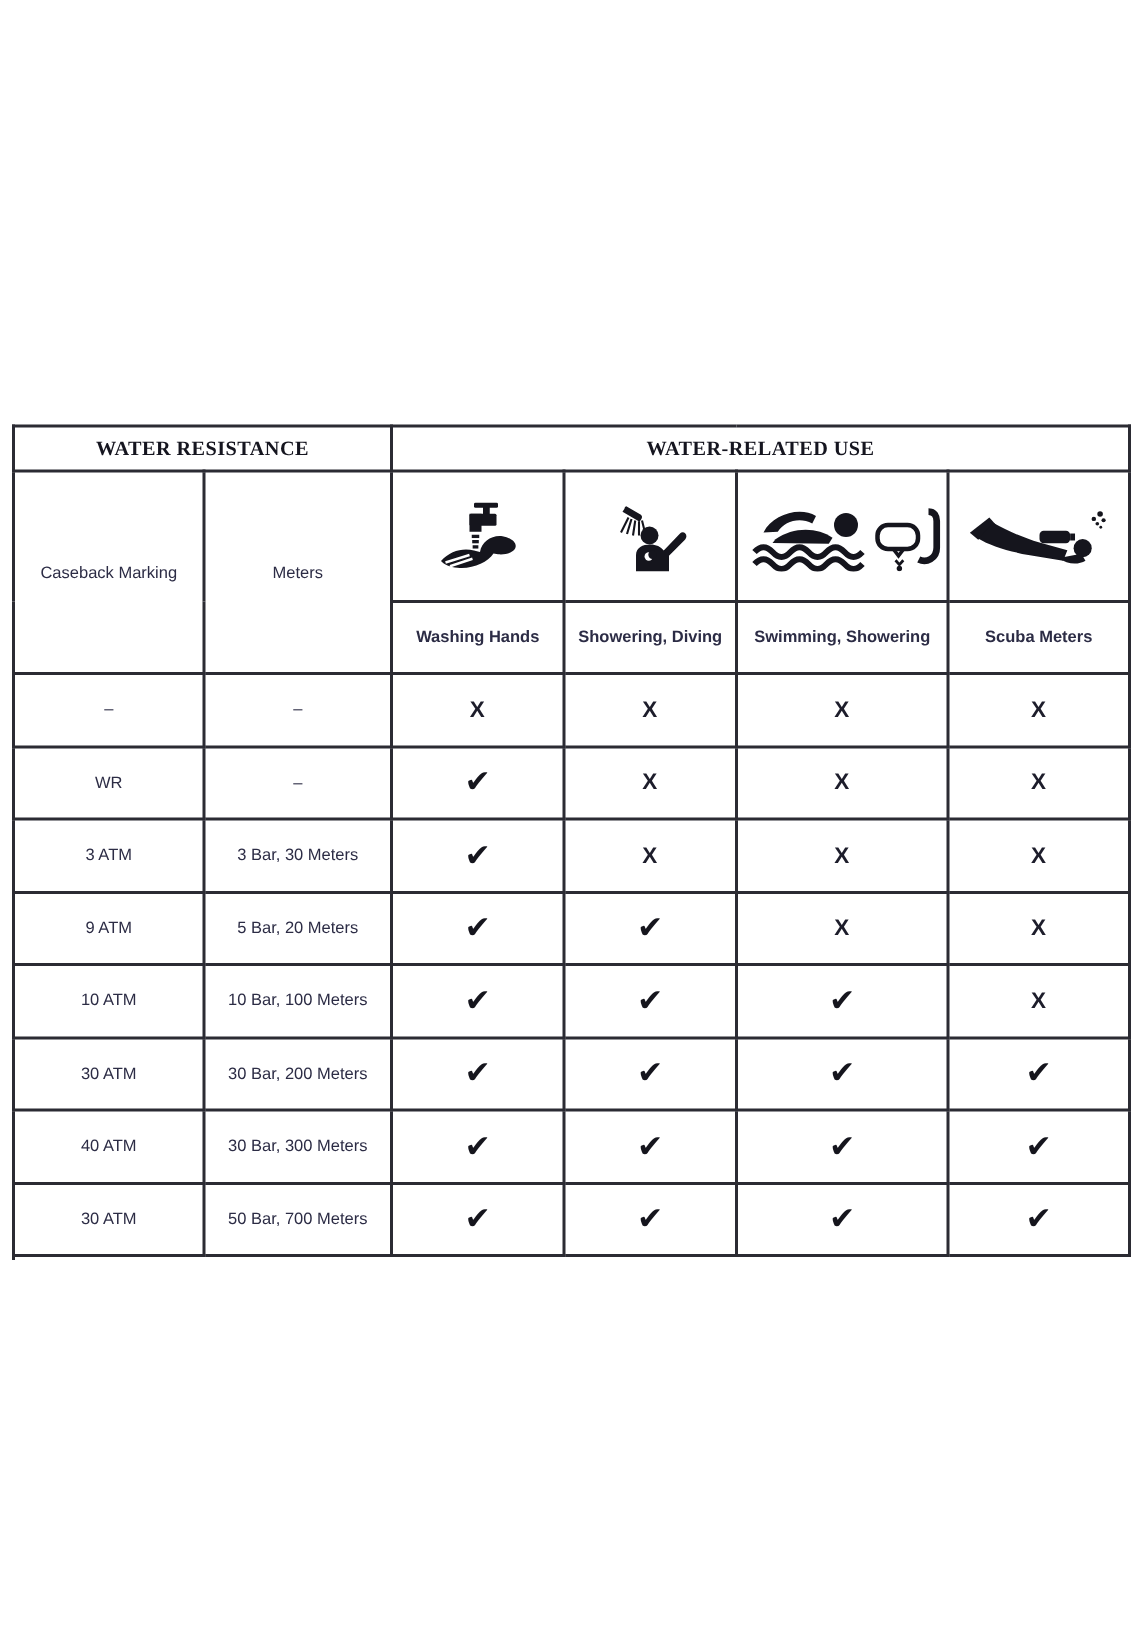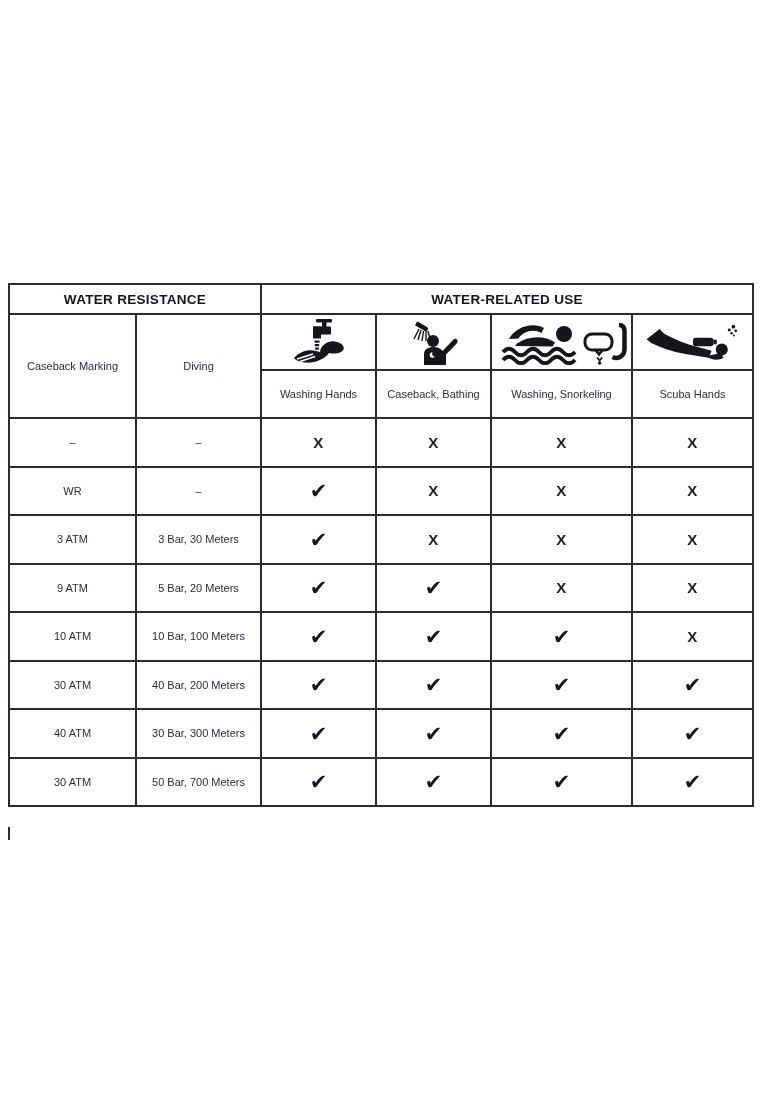--- a/index.html
+++ b/index.html
@@ -8,27 +8,27 @@
     font-family:"Liberation Sans",sans-serif;color:#23233a;overflow:hidden;
   }
   .wr-table{
     position:absolute;left:8px;top:283px;width:744px;
     border-collapse:collapse;table-layout:fixed;
   }
   .wr-table th,.wr-table td{
     border:2px solid #2b2b33;text-align:center;vertical-align:middle;
     padding:0;font-weight:400;overflow:hidden;
   }
-  tr.group-header-row{height:30px;}
+  tr.group-header-row{height:30px;font-family:Liberation Serif, serif;}
   tr.group-header-row th{
     font-size:13.5px;font-weight:700;letter-spacing:.3px;color:#15151f;
   }
-  tr.icon-row{height:56px;}
+  tr.icon-row{height:87px;}
   tr.label-row{height:48px;}
-  tr.label-row th{font-size:11px;color:#2c2c45;}
+  tr.label-row th{font-size:11px;color:#2c2c45;font-weight:bold;}
   th.span-cell{font-size:11px;color:#2c2c45;}
   tbody tr{height:48.5px;}
   tbody td{font-size:11px;color:#2c2c45;}
   td.cell-check{font-size:21px;color:#15151d;line-height:1;}
   td.cell-x{font-size:15px;font-weight:600;color:#1d1d2b;letter-spacing:.5px;line-height:1;}
   .icon-box{display:flex;align-items:center;justify-content:center;height:100%;}
   .icon-box svg{display:block;}
   .ink{fill:#15151d;}
   .ink-stroke{stroke:#15151d;fill:none;}
   .bottom-tick{
@@ -47,21 +47,21 @@
       <col style="width:141px">
       <col style="width:121px">
   </colgroup>
   <thead>
     <tr class="group-header-row">
       <th colspan="2">WATER RESISTANCE</th>
       <th colspan="4">WATER-RELATED USE</th>
     </tr>
     <tr class="icon-row">
       <th rowspan="2" class="span-cell">Caseback Marking</th>
-      <th rowspan="2" class="span-cell">Diving</th>
+      <th rowspan="2" class="span-cell">Meters</th>
 
       <th>
         <div class="icon-box">
           <svg width="64" height="46" viewBox="0 0 64 46">
             <rect class="ink" x="29" y="0" width="16" height="3.5" rx="1"></rect>
             <rect class="ink" x="35" y="1" width="4.5" height="8"></rect>
             <rect class="ink" x="26" y="7.5" width="18" height="8" rx="1"></rect>
             <rect class="ink" x="26" y="7.5" width="8" height="12"></rect>
             <rect class="ink" x="27.5" y="21.5" width="5" height="2.2"></rect>
             <rect class="ink" x="27.8" y="25" width="4.4" height="2.2"></rect>
@@ -115,23 +115,23 @@
             <circle class="ink" cx="99.5" cy="6.5" r="2"></circle>
             <circle class="ink" cx="97.5" cy="13.5" r="1.3"></circle>
             <circle class="ink" cx="102" cy="11" r="1.5"></circle>
             <circle class="ink" cx="100" cy="16" r="1"></circle>
           </svg>
         </div>
       </th>
     </tr>
     <tr class="label-row">
       <th>Washing Hands</th>
-      <th>Caseback, Bathing</th>
-      <th>Washing, Snorkeling</th>
-      <th>Scuba Hands</th>
+      <th>Showering, Diving</th>
+      <th>Swimming, Showering</th>
+      <th>Scuba Meters</th>
     </tr>
   </thead>
   <tbody>
       <tr>
         <td>–</td>
         <td>–</td>
         <td class="cell-x">X</td>
         <td class="cell-x">X</td>
         <td class="cell-x">X</td>
         <td class="cell-x">X</td>
@@ -163,21 +163,21 @@
       <tr>
         <td>10 ATM</td>
         <td>10 Bar, 100 Meters</td>
         <td class="cell-check">✔</td>
         <td class="cell-check">✔</td>
         <td class="cell-check">✔</td>
         <td class="cell-x">X</td>
       </tr>
       <tr>
         <td>30 ATM</td>
-        <td>40 Bar, 200 Meters</td>
+        <td>30 Bar, 200 Meters</td>
         <td class="cell-check">✔</td>
         <td class="cell-check">✔</td>
         <td class="cell-check">✔</td>
         <td class="cell-check">✔</td>
       </tr>
       <tr>
         <td>40 ATM</td>
         <td>30 Bar, 300 Meters</td>
         <td class="cell-check">✔</td>
         <td class="cell-check">✔</td>

